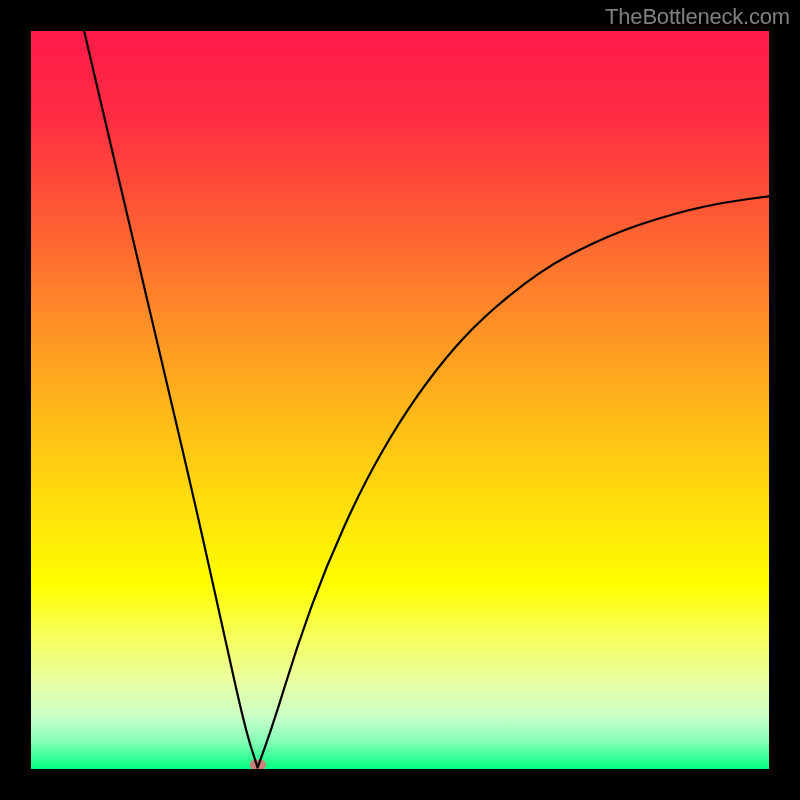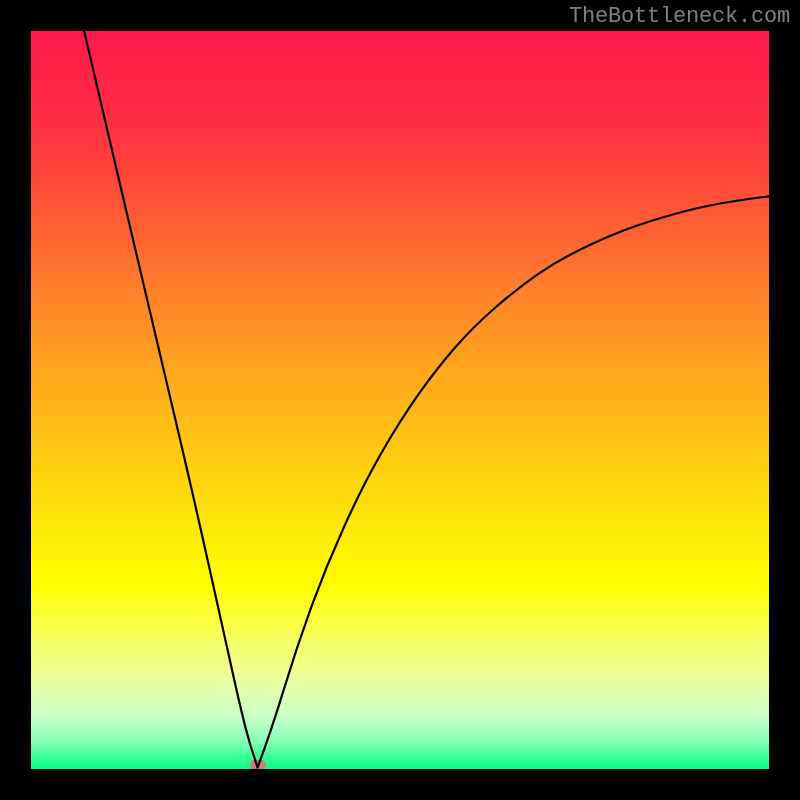--- a/index.html
+++ b/index.html
@@ -16,21 +16,21 @@
     left: 0;
     width: 800px;
     height: 800px;
     background: #000000;
   }
   .watermark {
     position: absolute;
     top: 4px;
     right: 10px;
     color: #808080;
-    font-family: Liberation Mono, monospace;
+    font-family: Liberation Sans, sans-serif;
     font-size: 22px;
     font-weight: 400;
     letter-spacing: -0.2px;
     z-index: 10;
   }
   .plot {
     position: absolute;
     left: 31px;
     top: 31px;
     width: 738px;

